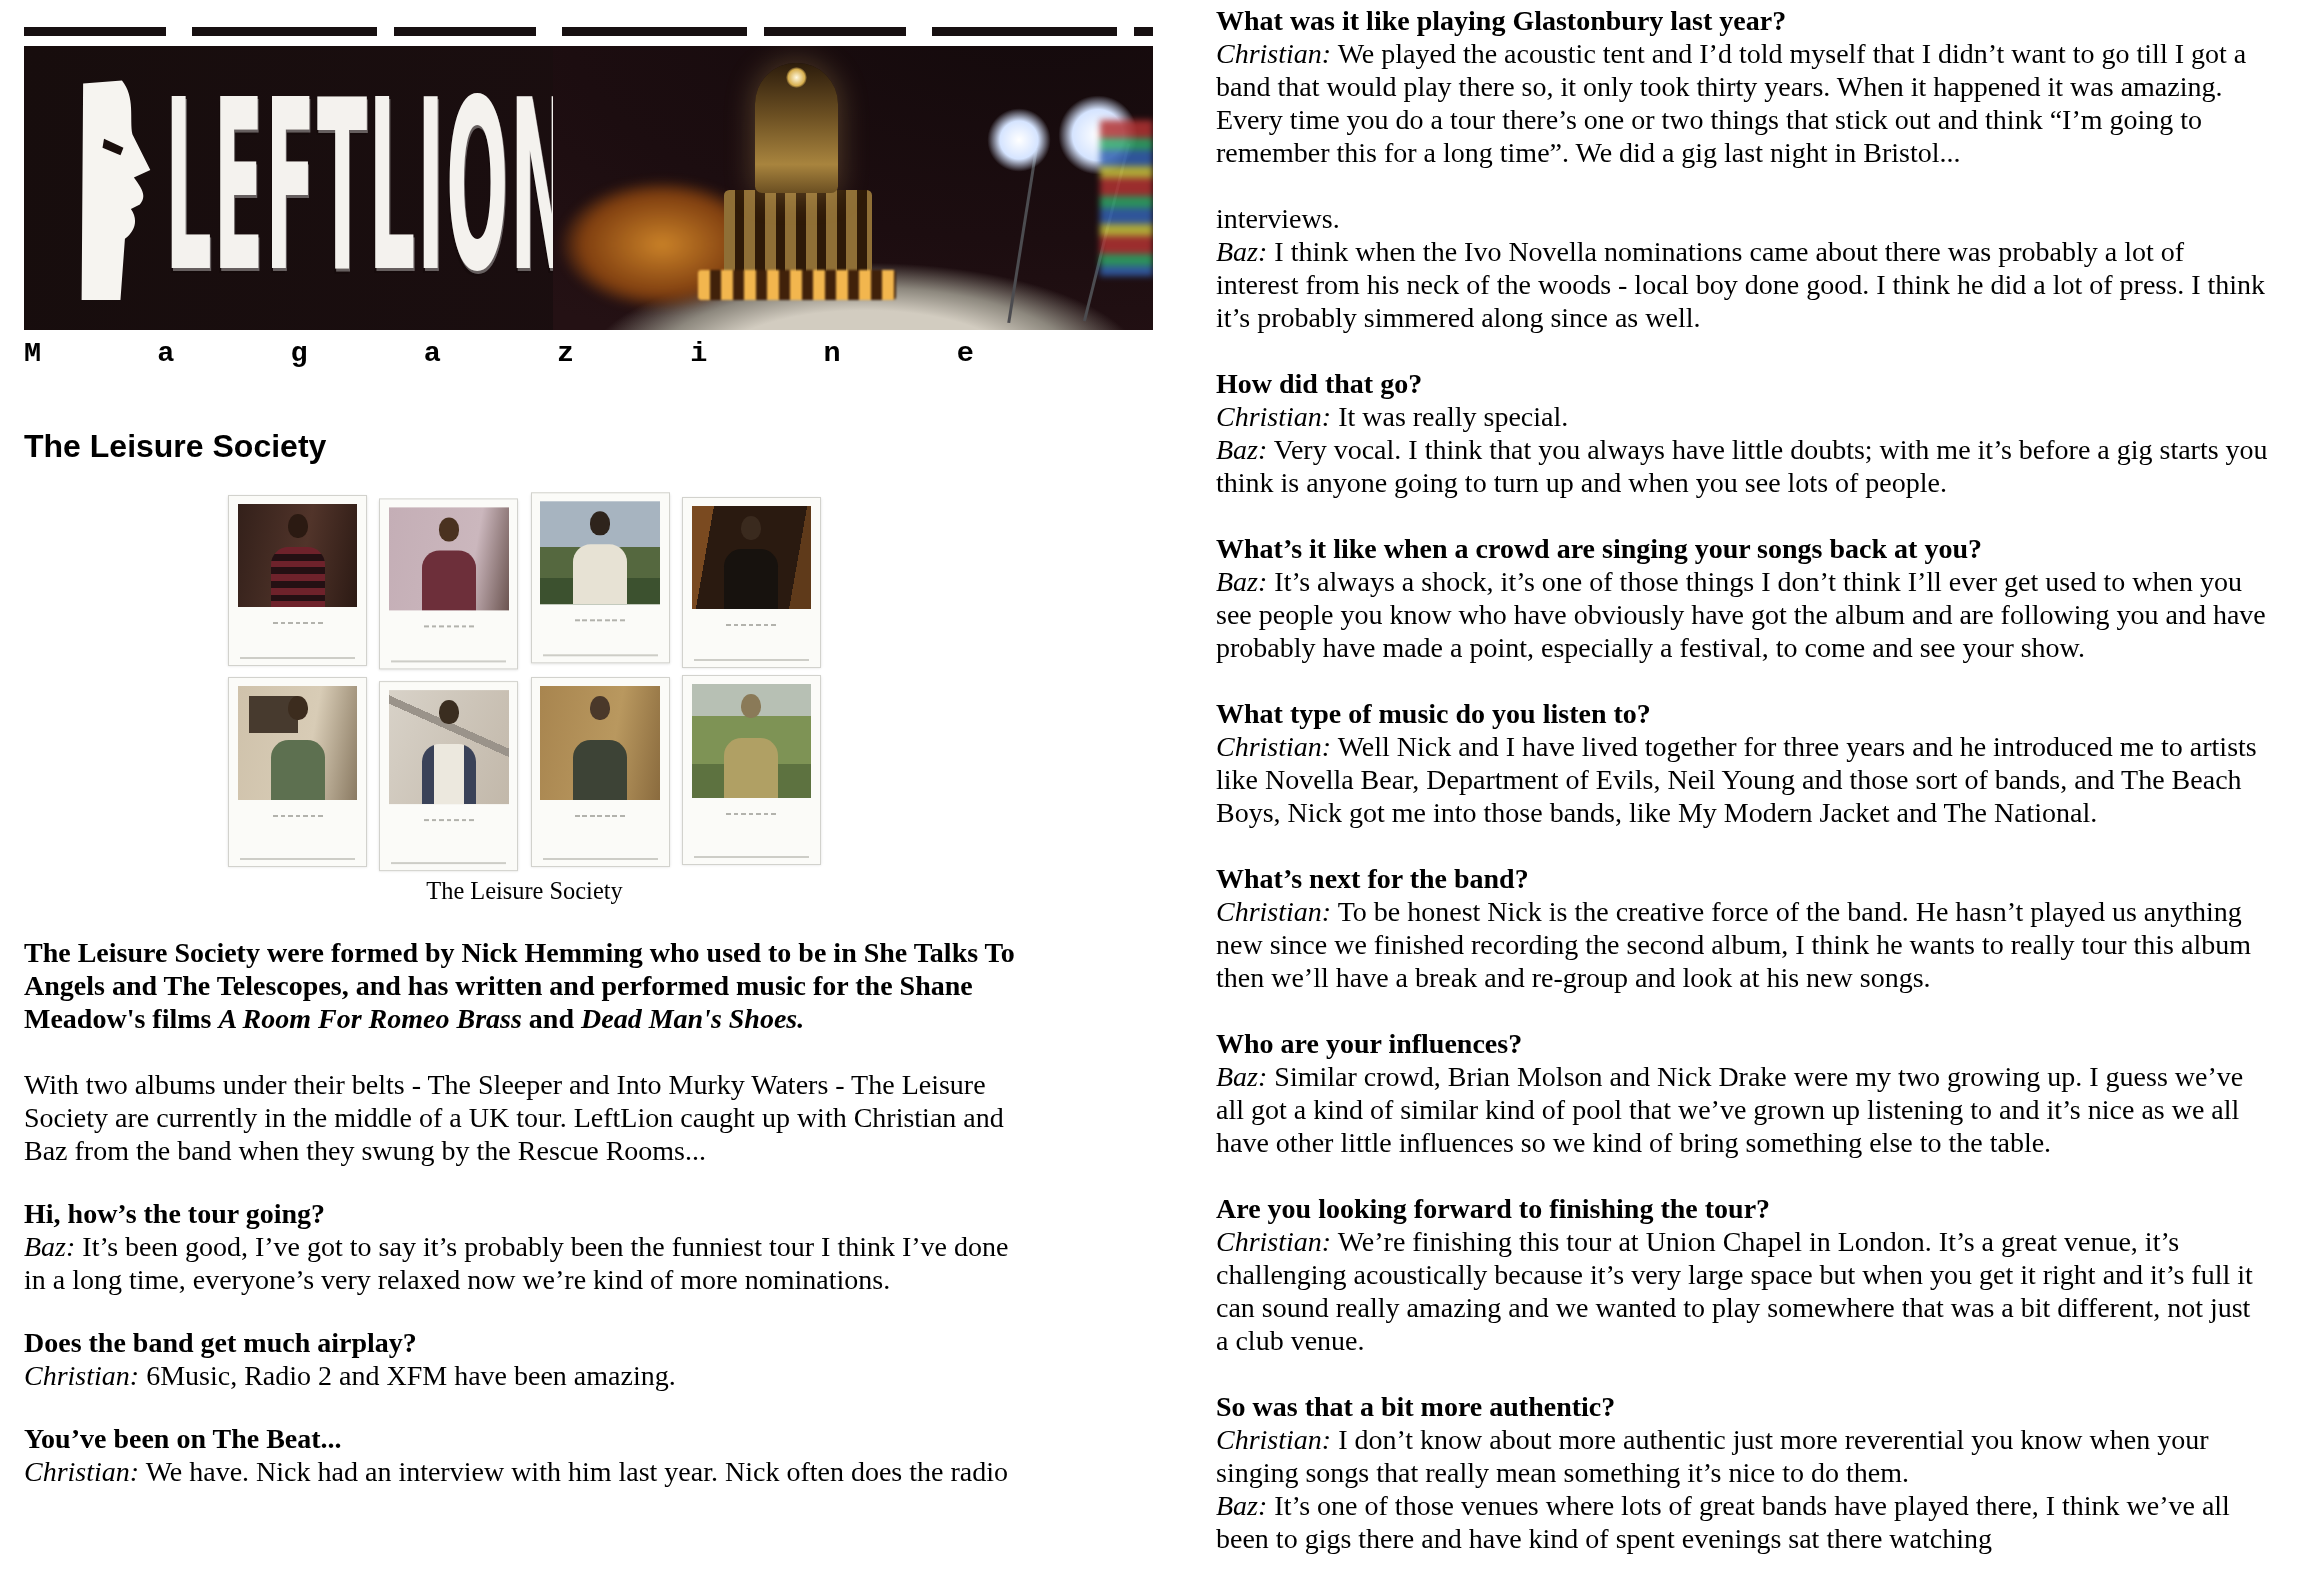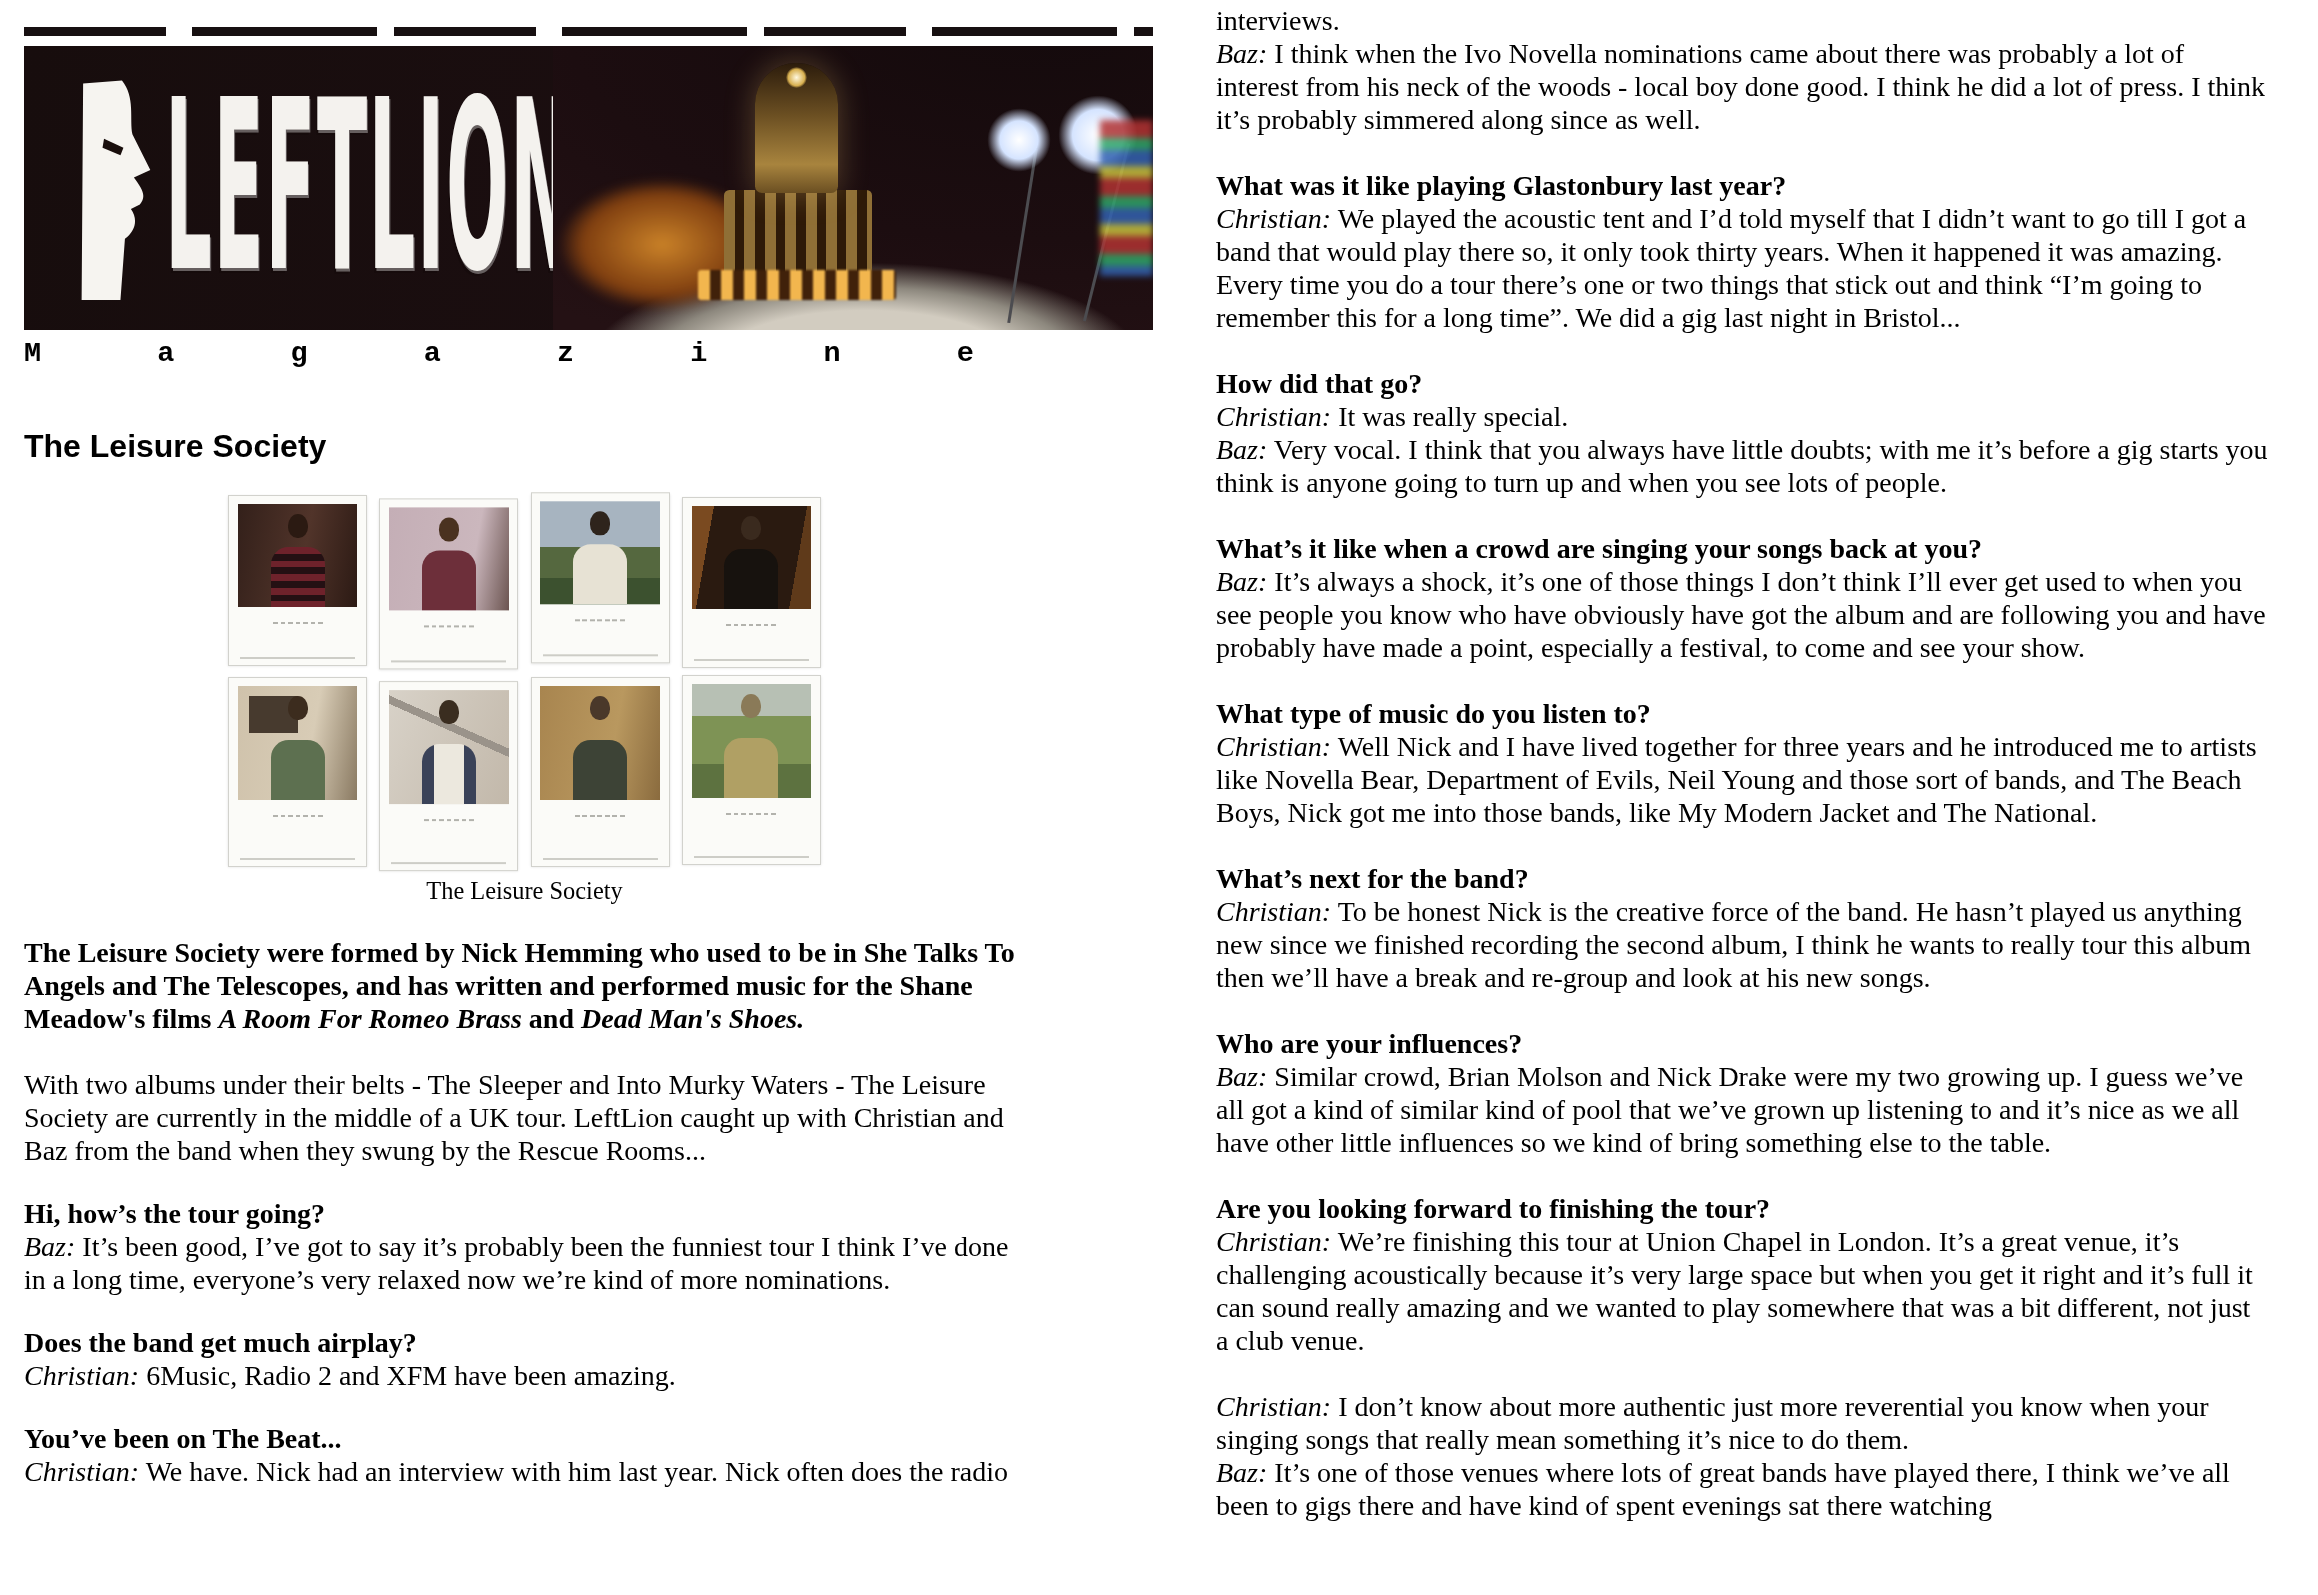--- a/index.html
+++ b/index.html
@@ -204,27 +204,27 @@
     <div class="qa bodytext">
       <h3>You’ve been on The Beat...</h3>
       <p class="ans"><i>Christian:</i><span> We have. Nick had an interview with him last year. Nick often does the radio</span></p>
     </div>
 
   </div>
 
   <div class="col-right bodytext">
 
     <div class="qa">
+      <h3>What was it like playing Glastonbury last year?</h3>
+      <p class="ans"><i>Christian:</i><span> We played the acoustic tent and I’d told myself that I didn’t want to go till I got a band that would play there so, it only took thirty years. When it happened it was amazing. Every time you do a tour there’s one or two things that stick out and think “I’m going to remember this for a long time”. We did a gig last night in Bristol...</span></p>
+    </div>
+
+    <div class="qa">
       <p>interviews.</p>
       <p class="ans"><i>Baz:</i><span> I think when the Ivo Novella nominations came about there was probably a lot of interest from his neck of the woods - local boy done good. I think he did a lot of press. I think it’s probably simmered along since as well.</span></p>
-    </div>
-
-    <div class="qa">
-      <h3>What was it like playing Glastonbury last year?</h3>
-      <p class="ans"><i>Christian:</i><span> We played the acoustic tent and I’d told myself that I didn’t want to go till I got a band that would play there so, it only took thirty years. When it happened it was amazing. Every time you do a tour there’s one or two things that stick out and think “I’m going to remember this for a long time”. We did a gig last night in Bristol...</span></p>
     </div>
 
     <div class="qa">
       <h3>How did that go?</h3>
       <p class="ans"><i>Christian:</i><span> It was really special.</span></p>
       <p class="ans"><i>Baz:</i><span> Very vocal. I think that you always have little doubts; with me it’s before a gig starts you think is anyone going to turn up and when you see lots of people.</span></p>
     </div>
 
     <div class="qa">
       <h3>What’s it like when a crowd are singing your songs back at you?</h3>
@@ -245,19 +245,20 @@
       <h3>Who are your influences?</h3>
       <p class="ans"><i>Baz:</i><span> Similar crowd, Brian Molson and Nick Drake were my two growing up. I guess we’ve all got a kind of similar kind of pool that we’ve grown up listening to and it’s nice as we all have other little influences so we kind of bring something else to the table.</span></p>
     </div>
 
     <div class="qa">
       <h3>Are you looking forward to finishing the tour?</h3>
       <p class="ans"><i>Christian:</i><span> We’re finishing this tour at Union Chapel in London. It’s a great venue, it’s challenging acoustically because it’s very large space but when you get it right and it’s full it can sound really amazing and we wanted to play somewhere that was a bit different, not just a club venue.</span></p>
     </div>
 
     <div class="qa">
+      <h3>So was that a bit more authentic?</h3>
       <p class="ans"><i>Christian:</i><span> I don’t know about more authentic just more reverential you know when your singing songs that really mean something it’s nice to do them.</span></p>
       <p class="ans"><i>Baz:</i><span> It’s one of those venues where lots of great bands have played there, I think we’ve all been to gigs there and have kind of spent evenings sat there watching</span></p>
     </div>
 
   </div>
 </div>
 
 
 </body></html>

